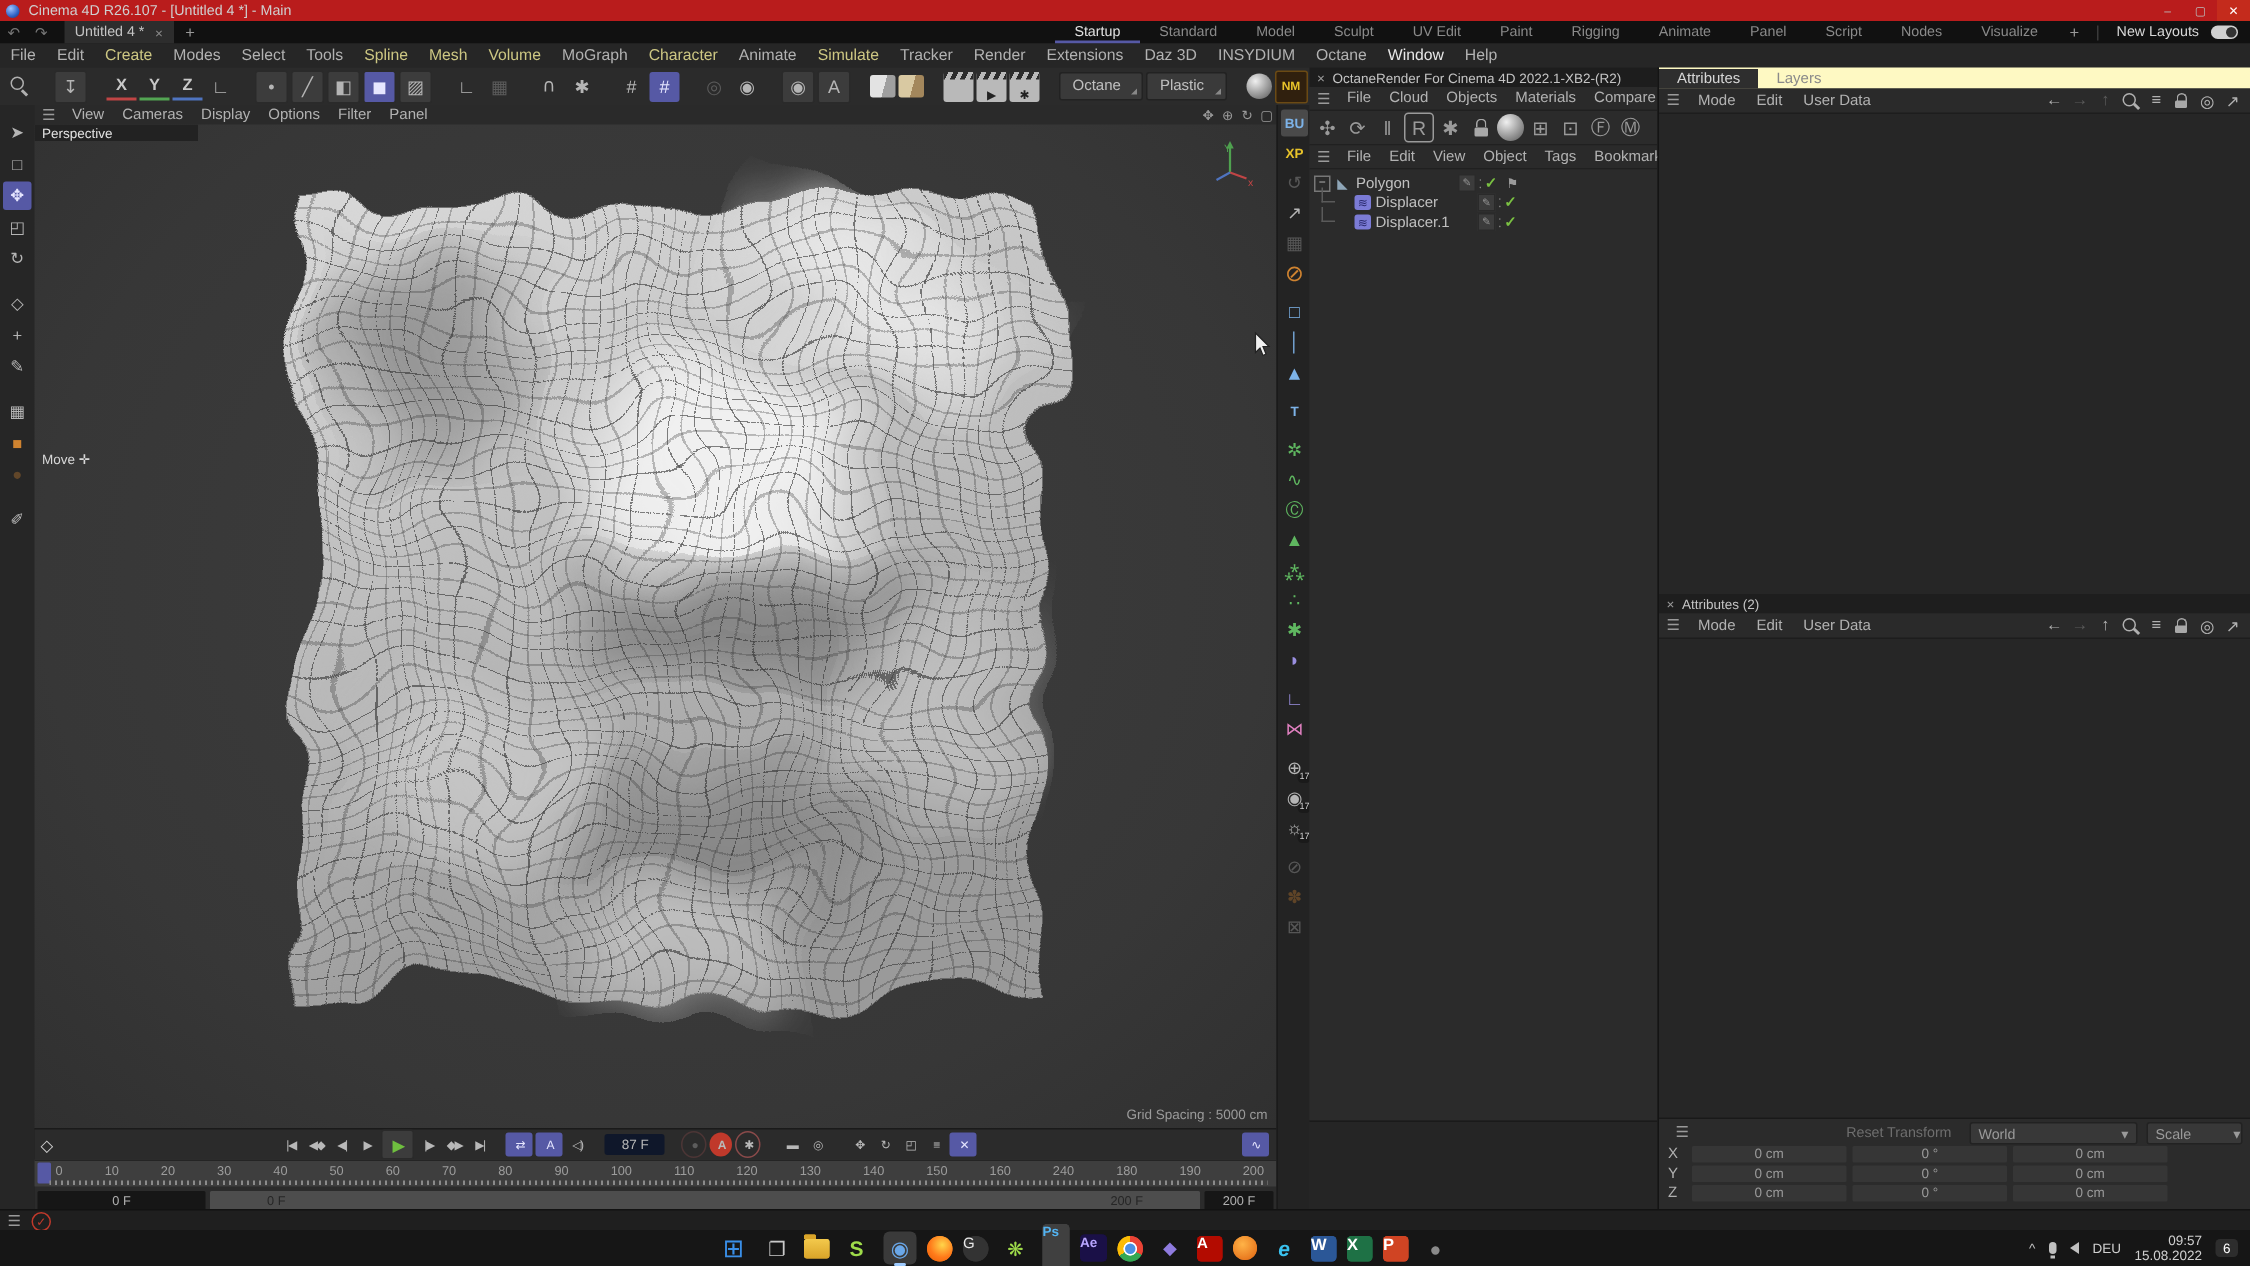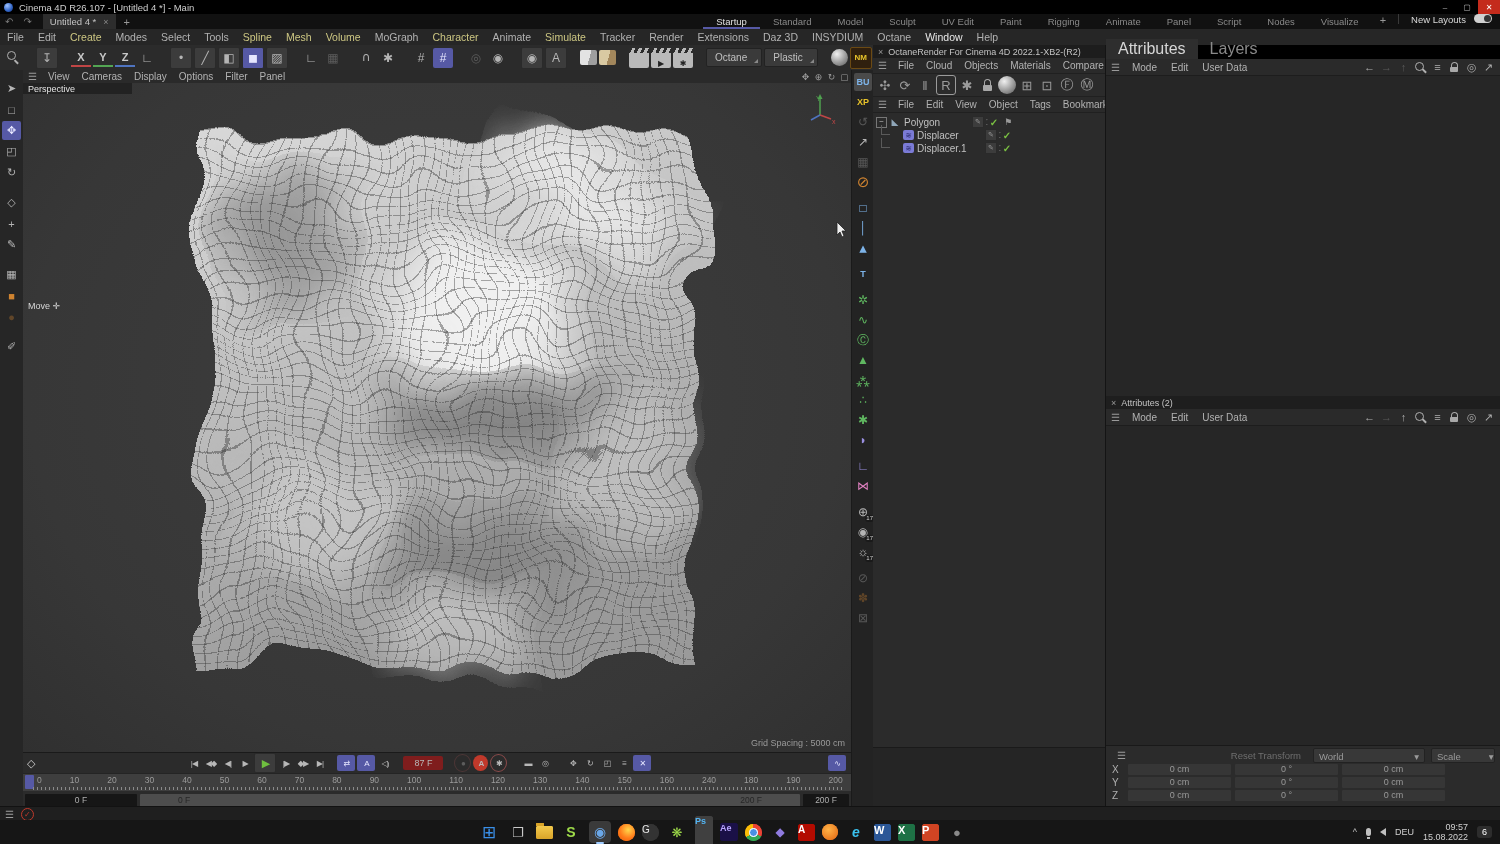--- a/index.html
+++ b/index.html
@@ -2,36 +2,36 @@
 <html><head>
 <meta charset="utf-8">
 <style>
   html,body{margin:0;padding:0}
   body{width:1500px;height:844px;position:relative;overflow:hidden;background:#242424;
        font-family:"Liberation Sans",sans-serif;color:#b2b2b2;font-size:11px;
        -webkit-font-smoothing:antialiased;user-select:none}
   .row{display:flex;align-items:center}
   .grow{flex:1}
   
-  #titlebar{position:absolute;left:0;top:0;width:1500px;height:14px;background:#000000;
+  #titlebar{position:absolute;left:0;top:0;width:1500px;height:14px;background:#b91c1c;
             display:flex;align-items:center;font-size:9.5px;color:#cfcfcf}
   .appdot{width:9px;height:9px;border-radius:50%;margin:0 6px 0 4px;
           background:radial-gradient(circle at 35% 30%,#9fc3ff,#2f62c4 60%,#15316e)}
   .winbtn{width:22px;height:14px;display:flex;align-items:center;justify-content:center;
           color:#bbb;font-size:8px}
   .winbtn.close{background:#c42b1c;color:#fff}
   
   #tabrow{position:absolute;left:0;top:14px;width:1500px;height:15px;background:#111;
           display:flex;align-items:center;font-size:9.5px}
   .histbtn{color:#777;font-size:10px;padding:0 5px}
   .tab{background:#2d2d2d;height:15px;display:flex;align-items:center;padding:0 7px;
        color:#c4c4c4;margin-left:6px}
   .tab .x{color:#888;margin-left:7px;font-size:9px}
   .addtab{color:#999;padding:0 8px;font-size:11px}
-  #layouts{margin-left:auto;display:flex;align-items:flex-start;height:15px}
+  #layouts{margin-left:auto;display:flex;align-items:center;height:15px}
   #layouts .lay{padding:0 13px;color:#8a8a8a;height:15px;display:flex;align-items:center}
   #layouts .lay.active{color:#e0e0e0;box-shadow:inset 0 -2px 0 #5659a5}
   .laydiv{width:1px;height:10px;background:#3a3a3a;margin:0 4px}
   .newlay{color:#d8d8d8;padding:0 8px}
   .togglepill{width:18px;height:9px;border-radius:5px;background:#d0d0d0;position:relative;margin-right:8px}
   .togglepill::after{content:"";position:absolute;right:1px;top:1px;width:7px;height:7px;border-radius:50%;background:#333}
   
   #menubar{position:absolute;left:0;top:29px;width:1500px;height:16px;background:#262626;
            display:flex;align-items:center}
   .menu-item{padding:0 7px;color:#b2b2b2;font-size:10.5px}
@@ -94,21 +94,21 @@
   #gridspacing{position:absolute;right:6px;bottom:4px;font-size:9px;color:#9a9a9a}
   #axisgizmo{position:absolute;right:14px;top:8px}
   #cursor{position:absolute;left:813px;top:138px}
   
   #timeline{position:absolute;left:23px;top:752px;width:828px;height:54px;background:#2b2b2b;border-top:1px solid #1a1a1a}
   #transport{height:20px;display:flex;align-items:center;padding:0 4px}
   #transport .icon{width:15px;height:16px;min-width:15px;font-size:8px;color:#b8b8b8;letter-spacing:-1px}
   #transport .kd{font-size:11px;color:#cfcfcf;margin-right:150px}
   #transport .play{background:#3c3c3c;color:#6fbf3f;font-size:11px;border:1px solid #2a2a2a;width:20px;height:18px}
   #transport .icon.active{background:#5659a5;color:#e6e6ff;width:18px;height:16px}
-  .framefield{background:#7f1d1d;color:#b8b8b8;font-size:9px;height:14px;display:flex;
+  .framefield{background:#0f172a;color:#b8b8b8;font-size:9px;height:14px;display:flex;
       align-items:center;justify-content:center;width:40px;border-radius:2px;margin:0 10px}
   .ring{border:1.5px solid #8a4a4a;border-radius:50%;width:15px;height:15px;min-width:15px;font-size:7px;color:#9a9a9a}
   .autokey{background:#c0392b;color:#fff;border-radius:50%;width:15px;height:15px;min-width:15px;font-size:9px;font-weight:bold}
   #ruler{position:relative;height:17px;background:#3e3e3e;border-top:1px solid #242424}
   #ruler .ticks{display:flex;justify-content:space-between;padding:1px 8px 0 14px;font-size:8.5px;color:#9c9c9c}
   #ruler .tickline{position:absolute;left:10px;right:6px;bottom:1px;height:3px;
       background:repeating-linear-gradient(90deg,#8a8a8a 0 1px,transparent 1px 4px)}
   #playhead{position:absolute;left:2px;top:1px;width:9px;height:14px;background:#5659a5;border-radius:1px}
   #rangebar{height:16px;display:flex;align-items:center;padding:1px 2px}
   .rangefield{background:#161616;color:#b0b0b0;font-size:8.5px;height:13px;display:flex;
@@ -156,21 +156,21 @@
   .pencilbox{width:10px;height:10px;background:#3c3c3c;border:1px solid #2a2a2a;font-size:7px;color:#999;
       display:flex;align-items:center;justify-content:center}
   .dots{color:#8a8a8a;font-size:8px;line-height:5px}
   .check{color:#7ac142;font-size:10px;font-weight:bold}
   .omflag{color:#9a9a9a;font-size:9px;margin-left:4px}
   .omflag:empty{display:none}
   #ombottom{height:58px;background:#252525;border-top:1px solid #1a1a1a}
   
   #rightpanel{position:absolute;left:1105px;top:45px;width:395px;height:761px;background:#262626;
       border-left:1px solid #141414;display:flex;flex-direction:column}
-  #attrtabs{height:14px;background:#000000;display:flex;align-items:flex-end;font-size:16px}
+  #attrtabs{height:14px;background:#fef9c3;display:flex;align-items:flex-end;font-size:10px}
   #attrtabs .atab{padding:1px 12px;color:#8a8a8a}
   #attrtabs .atab.active{background:#2e2e2e;color:#d6d6d6}
   .attrmenubar{height:16px;display:flex;align-items:center;background:#2a2a2a;border-bottom:1px solid #1d1d1d}
   .attrmenubar .menu-item{padding:0 7px;font-size:10px}
   .attricons{margin-left:auto;display:flex;align-items:center;padding-right:4px}
   .attricons .icon{width:15px;height:15px;min-width:15px;font-size:11px;color:#b0b0b0;margin:0 1px}
   .attricons .mag::before{left:2px;top:2px}
   .attricons .mag::after{left:9px;top:10px}
   .attricons .padlock::before{left:3px;top:7px;width:8px;height:5px}
   .attricons .padlock::after{left:4px;top:2px}

